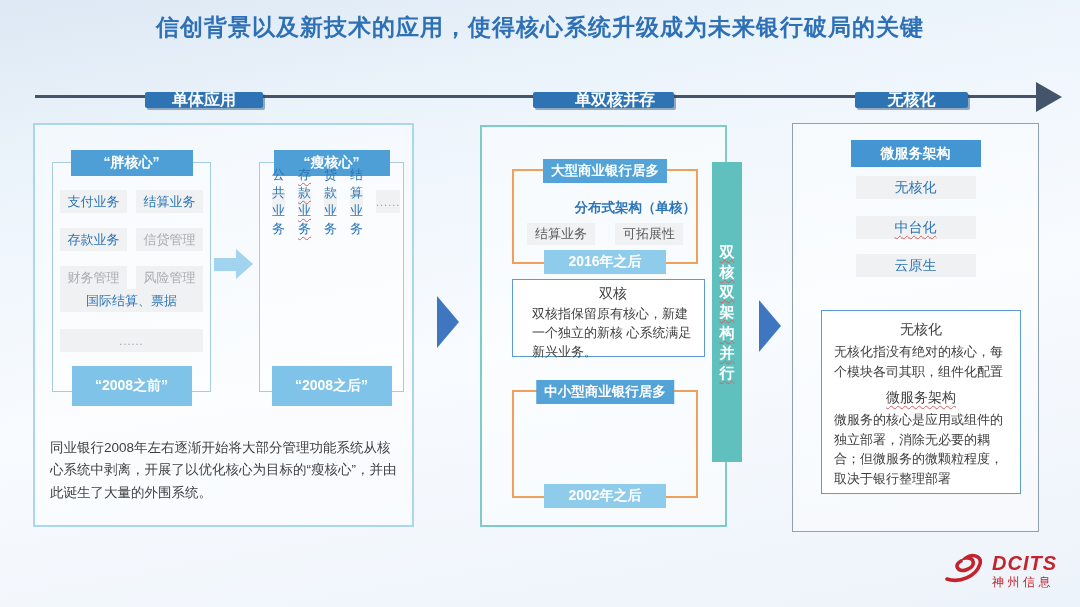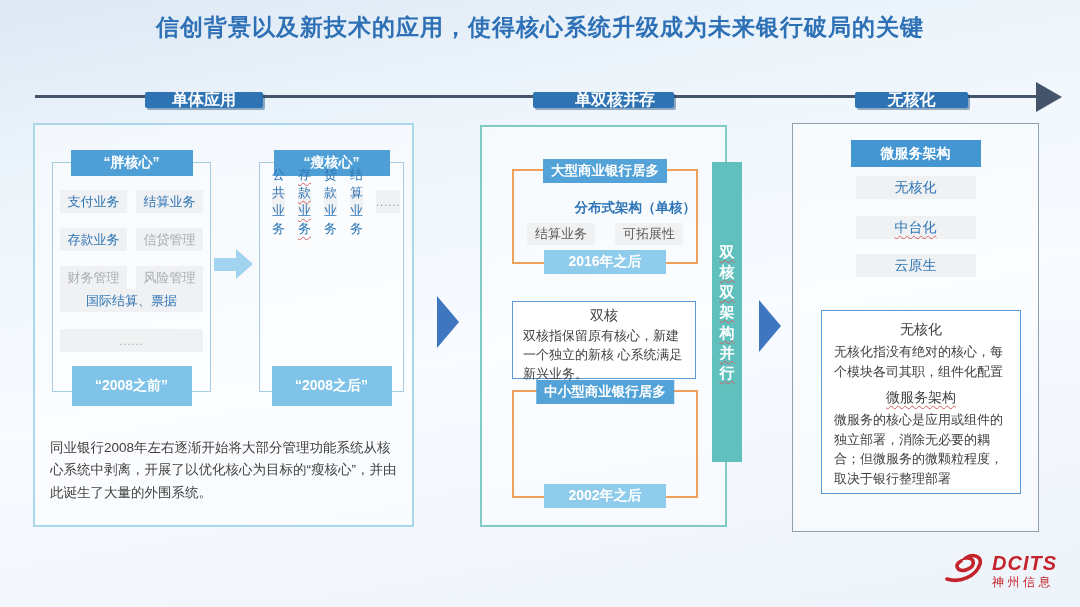--- a/index.html
+++ b/index.html
@@ -65,22 +65,22 @@
   .ob-header{position:absolute;top:-12px;left:50%;transform:translateX(-50%);
     background:#54a3d8;color:#fff;font-size:13.5px;font-weight:bold;height:24px;
     display:flex;align-items:center;justify-content:center;white-space:nowrap;padding:0 8px;}
   .ob-sub{position:absolute;left:0;width:100%;text-align:right;color:#2e75b6;
     font-size:13.5px;font-weight:bold;}
   .ob-items{position:absolute;left:0;width:100%;display:flex;justify-content:center;gap:20px;}
   .ob-items .chip{padding:0 8px;height:22px;color:#595959;}
   .ob-footer{position:absolute;bottom:-12px;left:50%;transform:translateX(-50%);
     background:#8fcbea;color:#fff;font-size:14px;font-weight:bold;height:24px;width:122px;
     display:flex;align-items:center;justify-content:center;white-space:nowrap;}
-  .dual-box{position:absolute;left:30px;top:174px;width:182px;height:76px;
-    border:1.5px solid #5b9bd5;background:#fff;}
+  .dual-box{position:absolute;left:30px;top:152px;width:182px;height:76px;
+    border:1.5px solid #5b9bd5;background:#fff;padding-left:9px;}
   .dual-title{margin-top:5px;text-align:center;font-size:14px;color:#404040;}
   .dual-body{margin:2px 10px 0;font-size:13px;line-height:1.45;color:#404040;}
 
   .teal-bar{position:absolute;left:712px;top:162px;width:30px;height:300px;background:#5fc0bd;
     display:flex;flex-direction:column;align-items:center;justify-content:center;gap:3px;}
   .teal-bar span{color:#fff;font-size:15px;font-weight:bold;line-height:1.15;
     text-decoration:underline;text-decoration-style:wavy;text-decoration-color:#d85c5c;
     text-decoration-thickness:1px;text-underline-offset:2px;}
 
   

